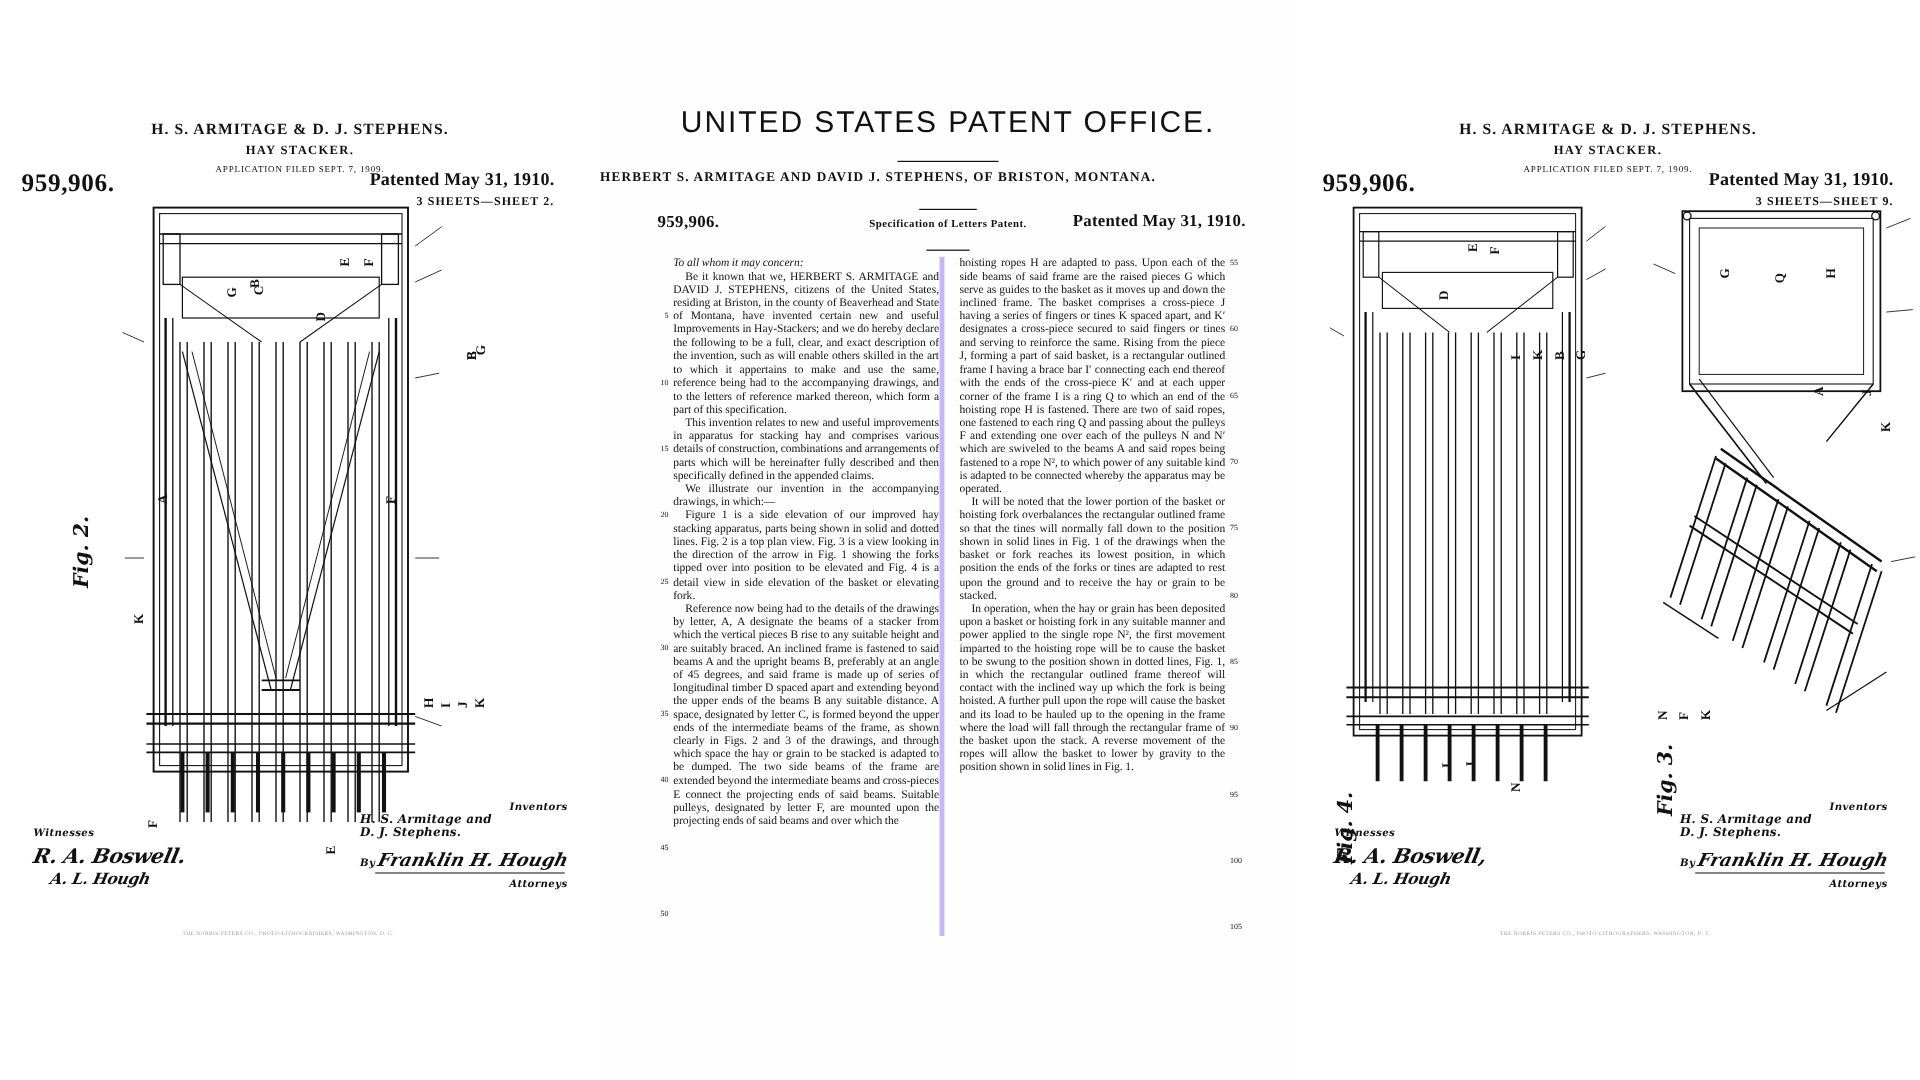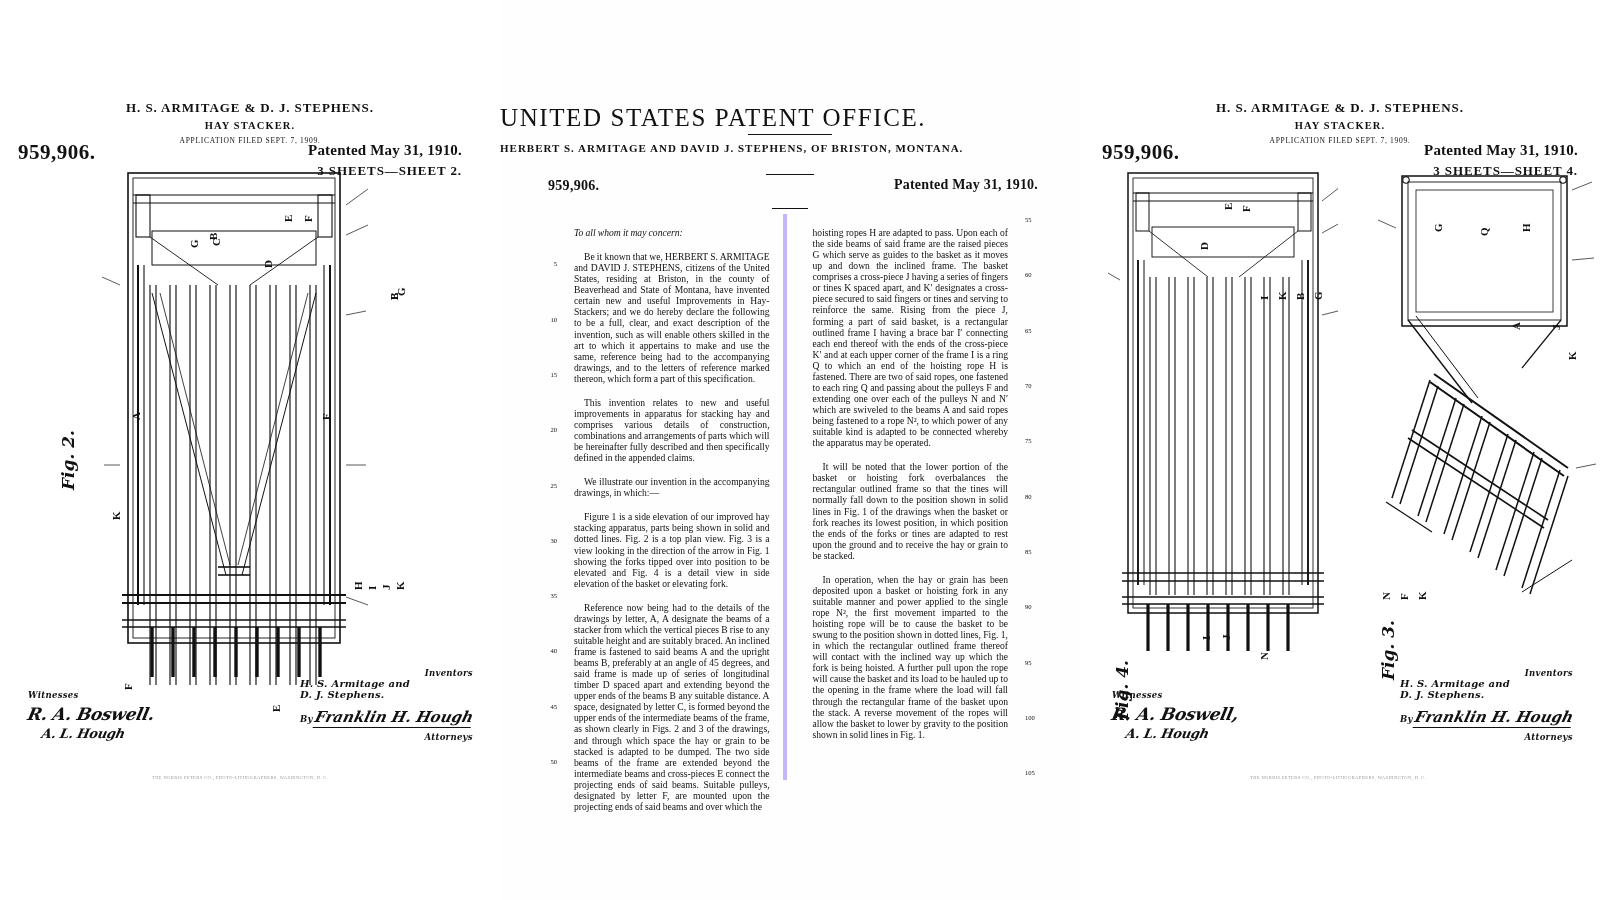--- a/index.html
+++ b/index.html
@@ -70,21 +70,21 @@
     position: absolute;
     top: 142px;
     font-size: 15px;
     font-weight: 600;
     letter-spacing: 0.2px;
     text-align: right;
   }
   .dwg-sheets {
     position: absolute;
     top: 163px;
-    font-size: 13px;
+    font-size: 10px;
     letter-spacing: 0.9px;
     font-weight: 700;
     text-align: center;
   }
 
   
   .sig-block { position: absolute; font-size: 9px; }
   .sig-label {
     font-family: "DejaVu Serif", serif;
     font-style: italic;
@@ -147,22 +147,23 @@
     font-family: "Liberation Serif", serif;
     font-size: 11px;
     font-weight: 600;
     white-space: nowrap;
   }
   .rot90  { transform: rotate(-90deg); transform-origin: left top; }
 
   
   .spec-title {
     position: absolute;
-    top: 104px; left: 0; right: 0;
-    font-family: Liberation Serif, serif;
+    top: 88px; left: 0; right: 0;
+    text-align: center;
+    font-family: Liberation Sans, sans-serif;
     font-size: 25px;
     letter-spacing: 1.6px;
     font-weight: 400;
   }
   .rule-short {
     position: absolute;
     height: 1.4px;
     background: #111;
   }
   .spec-names {
@@ -240,21 +241,21 @@
   .linenos div { height: 11.07px; }
   .coltext {
     flex: 1;
     font-size: 9.6px;
     line-height: 11.07px;
     text-align: justify;
     font-family: "Liberation Serif", serif;
     hyphens: none;
     word-spacing: -0.2px;
   }
-  .coltext p { margin: 13px; text-indent: 10px; }
+  .coltext p { margin: 0; text-indent: 10px; }
   .coltext p.noind { text-indent: 0; }
   .coltext p.italic { font-style: italic; text-indent: 0; }
 
   
   .dwg-svg { position: absolute; }
 </style>
 </head>
 <body>
 
 <div id="page">
@@ -393,20 +394,21 @@
 
   <div class="sheet sheet-mid">
 
     <div class="spec-title">UNITED STATES PATENT OFFICE.</div>
     <div class="rule-short" style="left:248px; top:134px; width:84px;"></div>
 
     <div class="spec-names">HERBERT S. ARMITAGE AND DAVID J. STEPHENS, OF BRISTON, MONTANA.</div>
     <div class="rule-short" style="left:266px; top:174px; width:48px; height:1.2px;"></div>
 
     <div class="spec-no">959,906.</div>
+    <div class="spec-letters">Specification of Letters Patent.</div>
     <div class="spec-date">Patented May 31, 1910.</div>
     <div class="rule-short" style="left:272px; top:208px; width:36px; height:1.0px;"></div>
 
     <div class="columns">
 
       <div class="col">
         <div class="linenos">
           <div></div>
             <div></div>
             <div></div>
@@ -533,21 +535,21 @@
 
   <div class="sheet sheet-right">
 
     <div class="dwg-head">
       <div class="dwg-inventors">H. S. ARMITAGE &amp; D. J. STEPHENS.</div>
       <div class="dwg-title">HAY STACKER.</div>
       <div class="dwg-appl">APPLICATION FILED SEPT. 7, 1909.</div>
     </div>
     <div class="dwg-patno" style="left:22px;">959,906.</div>
     <div class="dwg-patdate" style="right:22px;">Patented May 31, 1910.</div>
-    <div class="dwg-sheets" style="right:22px;">3 SHEETS—SHEET 4.</div>
+    <div class="dwg-sheets" style="right:22px;">3 SHEETS—SHEET 9.</div>
 
     <svg class="dwg-svg" style="left:28px; top:165px;" width="230" height="500" viewBox="0 0 230 500">
       <g stroke="#111" fill="none" stroke-width="1.5">
         <rect x="20" y="8" width="190" height="440"></rect>
         <rect x="25" y="13" width="180" height="430" stroke-width="0.85"></rect>
         <line x1="25" y1="28" x2="205" y2="28" stroke-width="1.0"></line>
         <line x1="25" y1="36" x2="205" y2="36" stroke-width="1.0"></line>
         <rect x="28" y="28" width="13" height="38" stroke-width="1.0"></rect>
         <rect x="190" y="28" width="13" height="38" stroke-width="1.0"></rect>
         <rect x="44" y="62" width="142" height="30" stroke-width="0.95"></rect>

